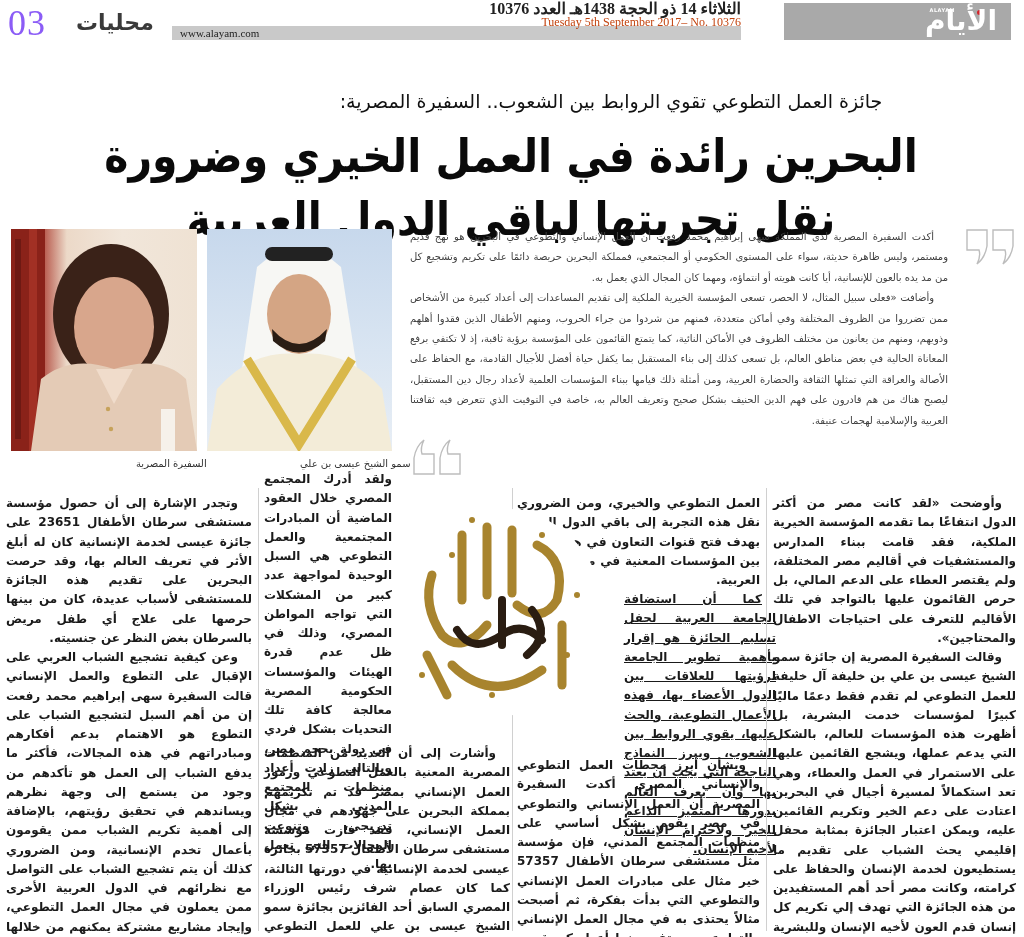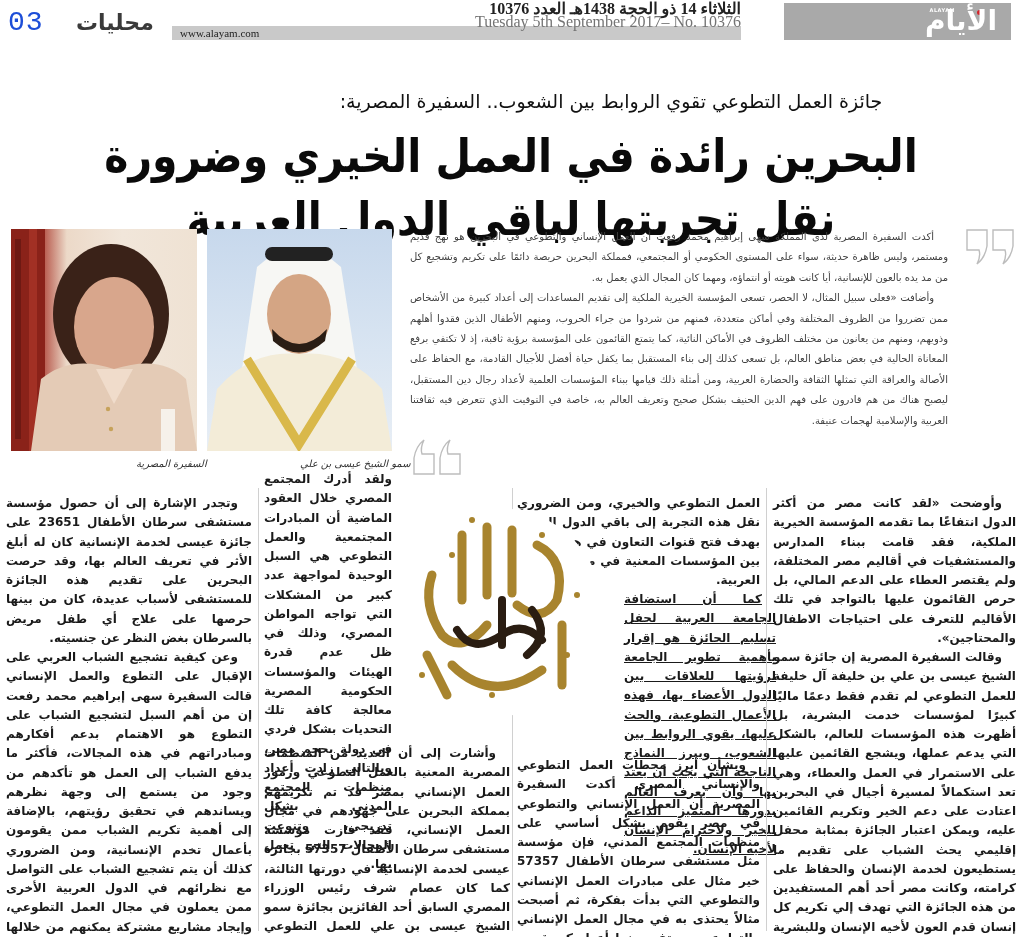--- a/index.html
+++ b/index.html
@@ -1,46 +1,46 @@
 <!DOCTYPE html>
 <html><head>
 <meta charset="utf-8">
 <style>
   * { box-sizing: border-box; margin: 0; padding: 0; }
   html, body { width: 1024px; height: 937px; background: #ffffff; overflow: hidden; }
   body { position: relative; font-family: "DejaVu Sans", sans-serif; color: #1a1a1a; }
 
   
-  .page-num { position: absolute; left: 8px; top: 0px; font-family: Liberation Mono, monospace; font-size: 28px; font-weight: 300; color: #1d4ed8; letter-spacing: 1px; line-height: 46px; }
+  .page-num { position: absolute; left: 8px; top: 0px; font-family: Liberation Serif, serif; font-size: 36px; font-weight: 300; color: #8b5cf6; letter-spacing: 1px; line-height: 46px; }
   .section-name { position: absolute; left: 76px; top: 6px; font-size: 22px; font-weight: bold; color: #3a3a3a; direction: rtl; line-height: 34px; }
   .url-bar { position: absolute; left: 172px; top: 26px; width: 435px; height: 14px; background: #c9c9c9; }
   .url-text { position: absolute; left: 180px; top: 26px; font-family: "Liberation Serif", serif; font-size: 11px; color: #222; line-height: 14px; text-align: right; }
   .date-ar { position: absolute; right: 283px; top: 2px; direction: rtl; font-family: "Liberation Serif", serif; font-size: 16px; font-weight: bold; color: #222; line-height: 14px; }
-  .date-en { position: absolute; right: 283px; top: 15px; font-family: "Liberation Serif", serif; font-size: 16px; color: #737373; line-height: 14px; }
+  .date-en { position: absolute; right: 283px; top: 15px; font-family: "Liberation Serif", serif; font-size: 12px; color: #c2410c; line-height: 14px; }
   .date-bar { position: absolute; left: 607px; top: 26px; width: 134px; height: 14px; background: #c9c9c9; }
   .logo-box { position: absolute; left: 784px; top: 3px; width: 227px; height: 37px; background: #a9a9a9; }
   .logo-text { position: absolute; right: 14px; top: 1px; color: #fff; font-size: 28px; font-weight: bold; direction: rtl; line-height: 34px; }
   .logo-dot { position: absolute; right: 29px; top: 7px; width: 5px; height: 5px; border-radius: 50%; background: #d2232a; }
   .logo-sub { position: absolute; right: 56px; top: 4px; color: #fff; font-size: 5px; font-weight: bold; letter-spacing: .5px; }
 
   
   .kicker { position: absolute; left: 250px; right: 52px; top: 88px; text-align: center; direction: rtl; font-size: 19px; font-weight: normal; color: #111; line-height: 26px; }
   .headline { position: absolute; left: 78px; right: 80px; top: 132px; text-align: center; direction: rtl; font-size: 41px; font-weight: bold; color: #0a0a0a; line-height: 56px; letter-spacing: -1px; transform: scaleY(1.12); }
 
   
   .quote-open { position: absolute; left: 963px; top: 226px; width: 54px; height: 40px; }
   .quote-close { position: absolute; left: 410px; top: 438px; width: 54px; height: 40px; }
   .intro { position: absolute; left: 410px; width: 538px; top: 227px; direction: rtl; text-align: justify; font-size: 10px; line-height: 20.4px; color: #404040; }
   .intro p { text-indent: 14px; }
 
   
   .photo { position: absolute; top: 229px; height: 222px; overflow: hidden; }
   .photo-woman { left: 11px; width: 186px; background: linear-gradient(90deg, #7e1f18 0%, #a83428 14%, #ecd9c8 30%, #f1e6da 60%, #efe2d3 100%); }
   .photo-man { left: 207px; width: 185px; background: linear-gradient(180deg, #c7d8ec 0%, #d9e5f2 55%, #e8eef5 100%); }
-  .caption { position: absolute; top: 458px; direction: rtl; font-size: 10px; font-style: italic; color: #333; }
+  .caption { position: absolute; top: 458px; direction: rtl; font-size: 10px; color: #333; }
   .cap-woman { left: 136px; }
   .cap-man { left: 300px; }
 
   
   .col { position: absolute; direction: rtl; text-align: justify; font-size: 12px; line-height: 19.25px; color: #1a1a1a; font-weight: bold; }
   .col p { text-indent: 14px; }
   .col-1 { left: 773px; width: 243px; top: 494px; }
   .col-2 { left: 517px; width: 243px; top: 494px; }
   .col-2b { left: 517px; width: 243px; top: 756px; }
   .col-3 { left: 264px; width: 128px; top: 470px; }

